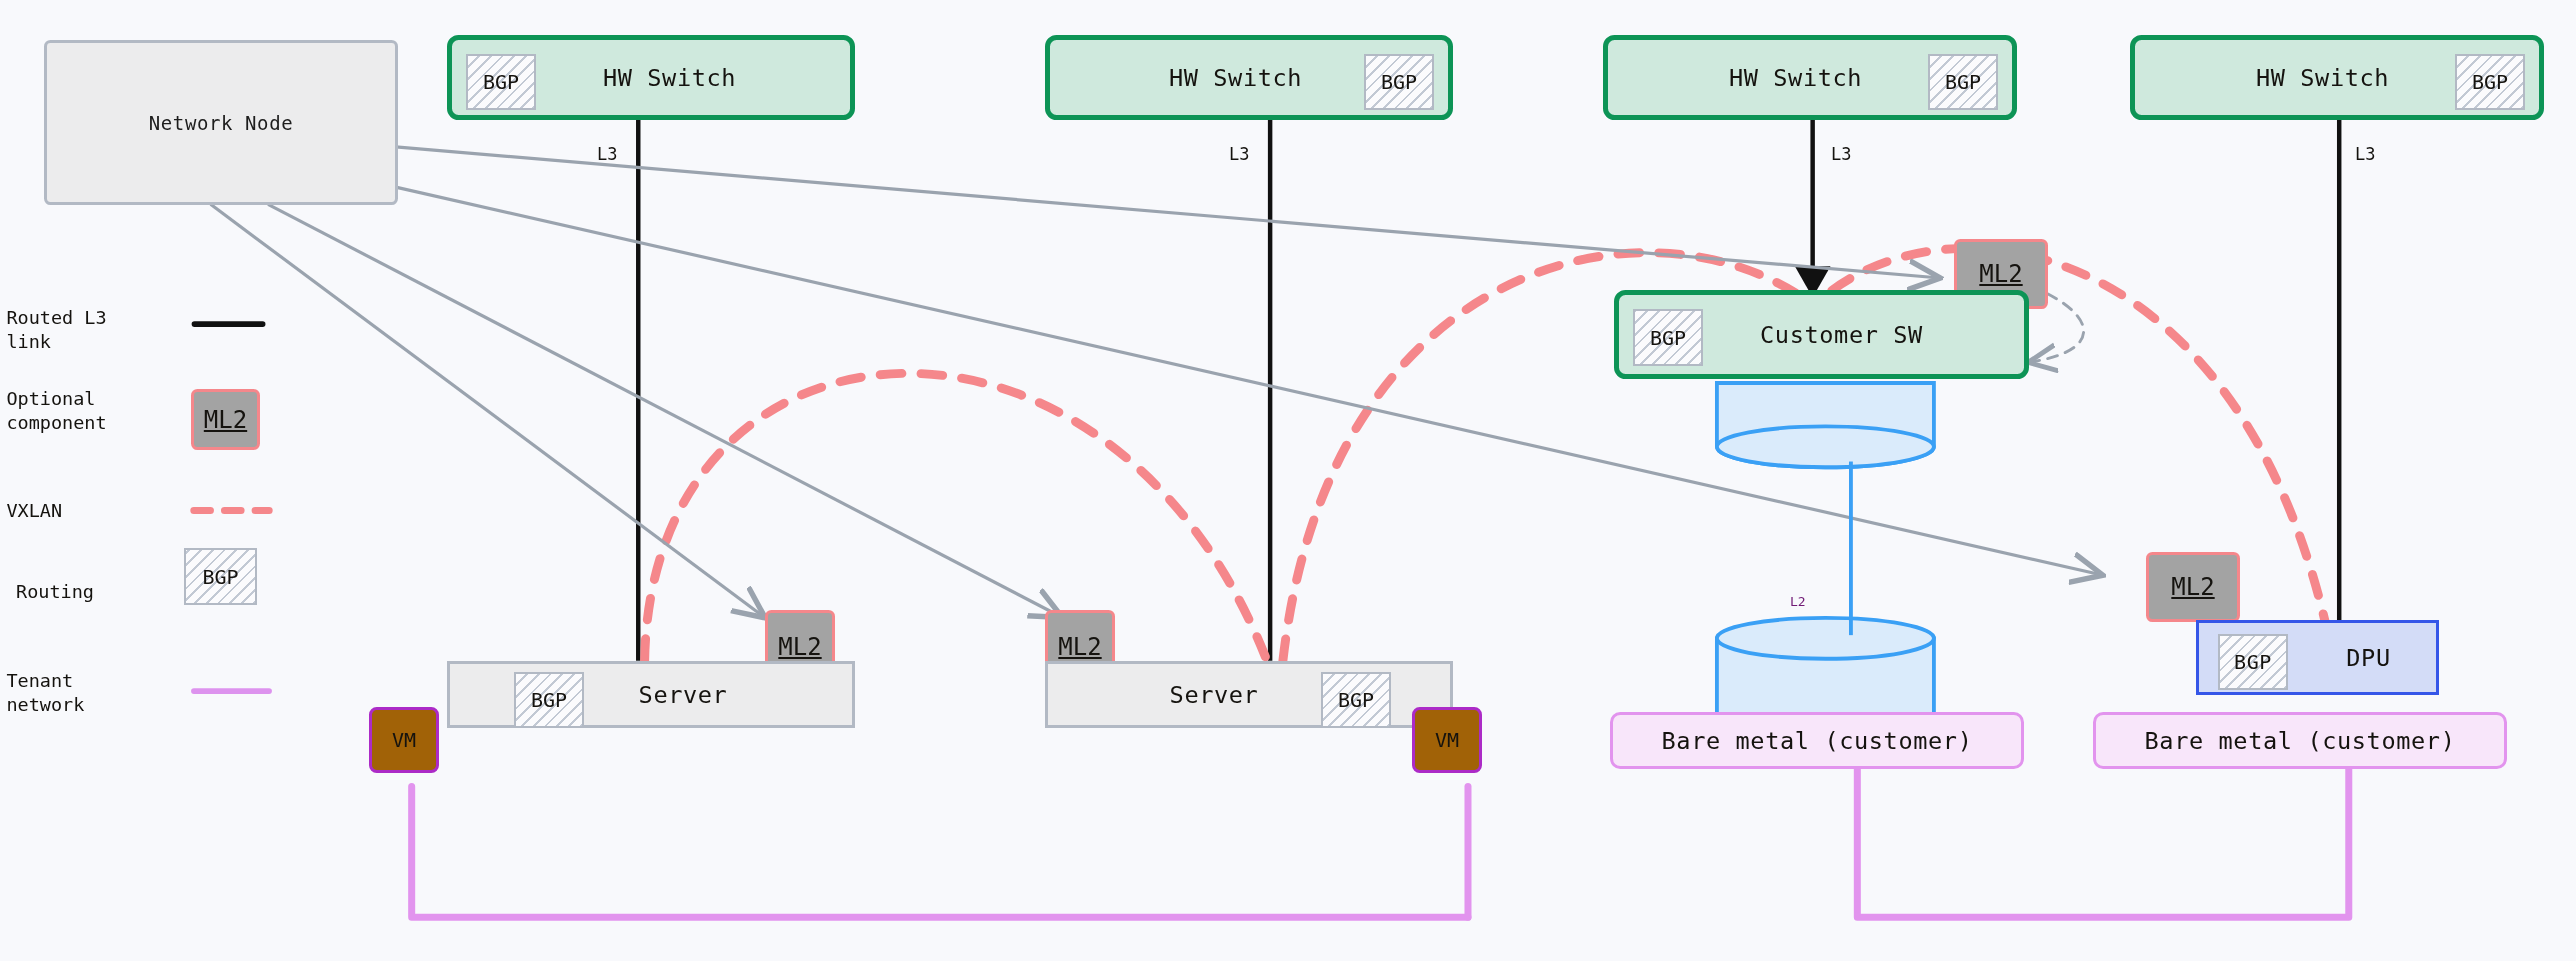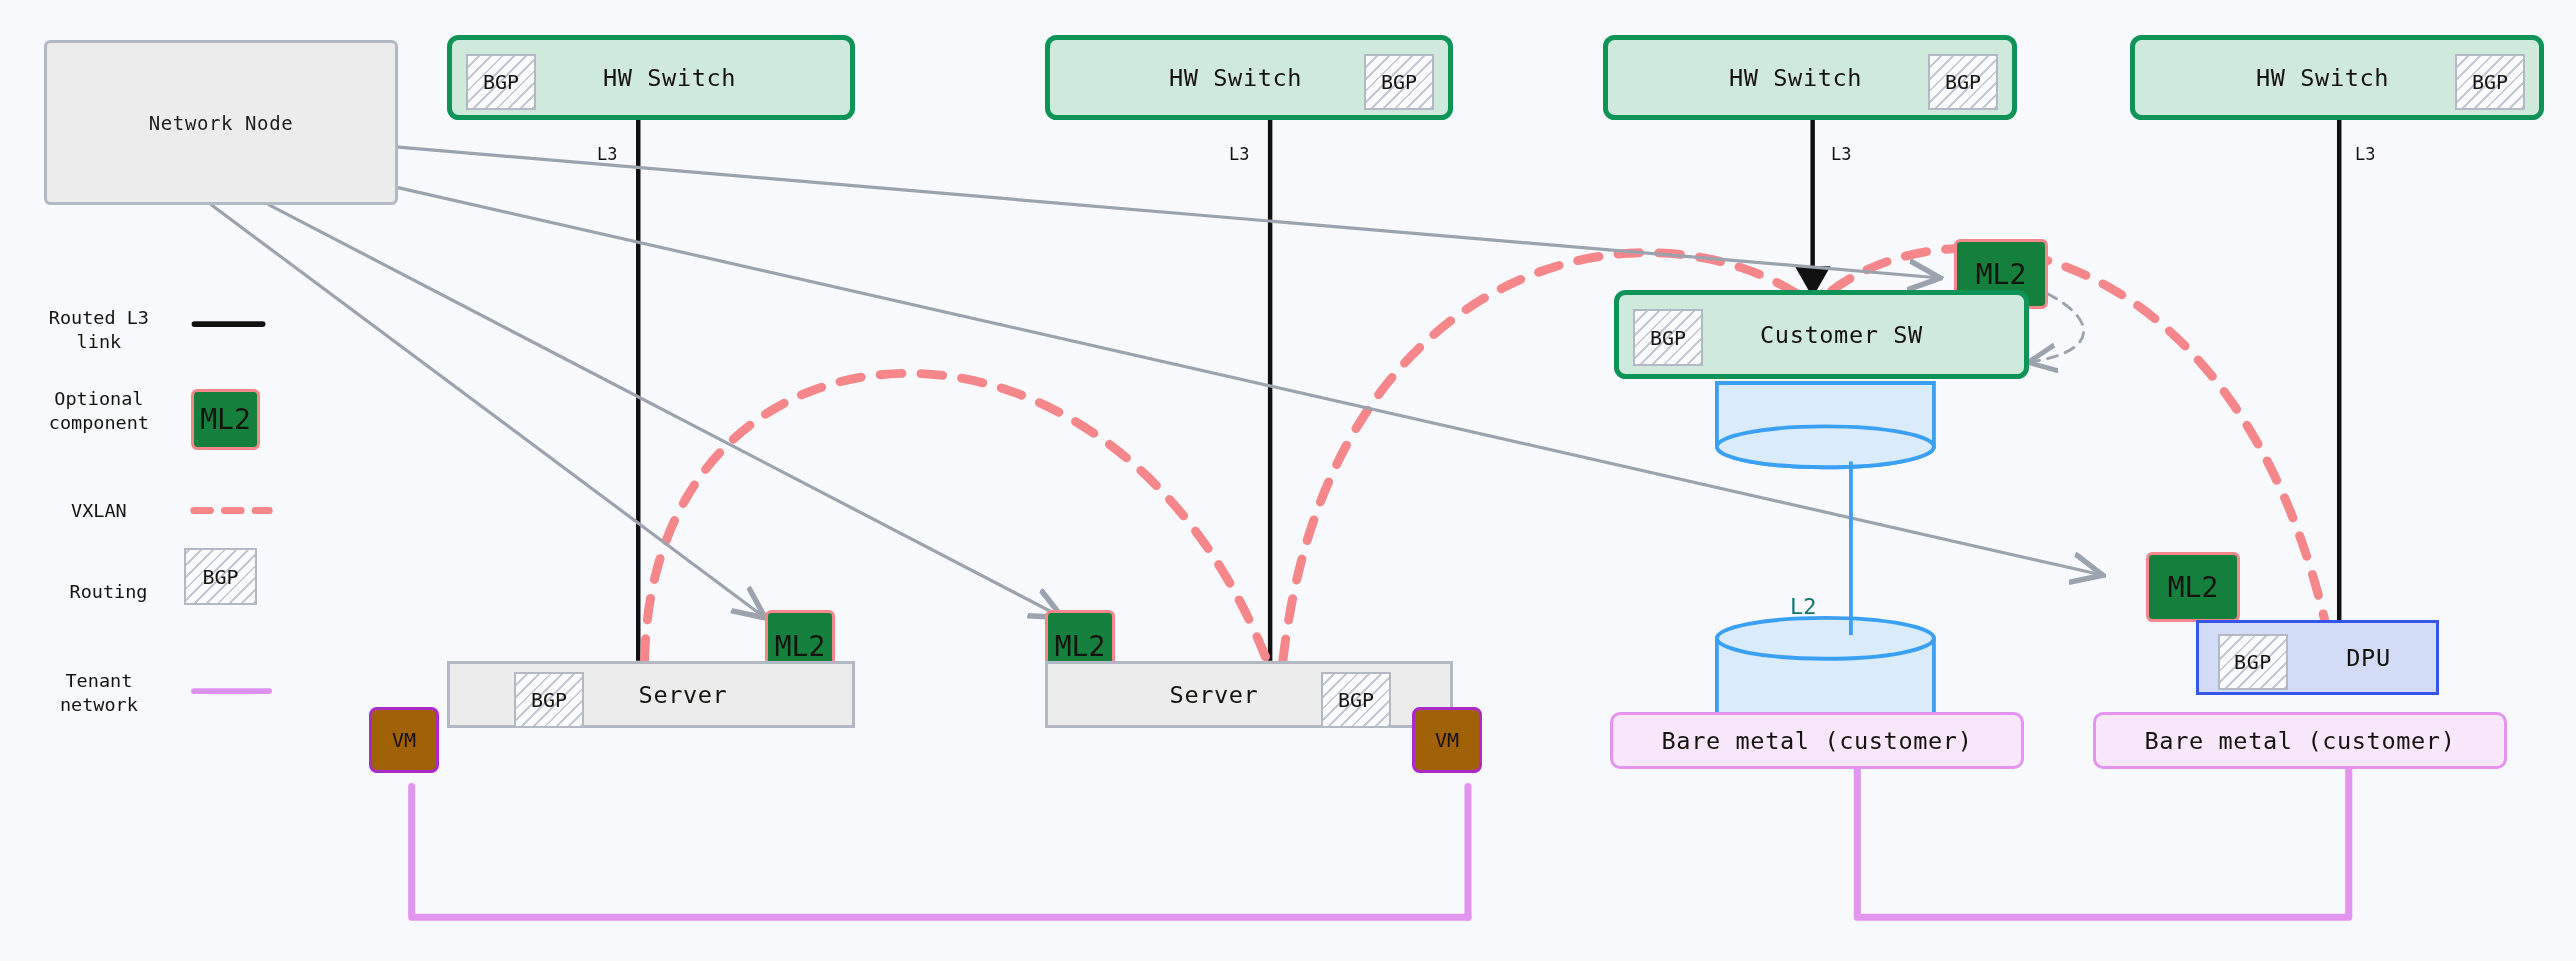--- a/index.html
+++ b/index.html
@@ -21,39 +21,39 @@
   .server{background:#ececed;border:3.2px solid #b2b9c4;}
   .server .lbl{font-size:23.6px;color:#15130f;letter-spacing:0.6px;}
 
   
   .bgp{box-sizing:border-box;display:flex;align-items:center;justify-content:center;
        border:2.6px solid #b2b9c4;color:#15130f;font-size:20px;
        background-color:#fbfbfd;
        background-image:repeating-linear-gradient(-45deg,#c2c9d4 0 1.9px,rgba(0,0,0,0) 1.9px 8.3px);}
 
   
-  .ml2{background:#15803d;border:3.2px solid #f5878b;border-radius:6.4px;
-       font-size:28px;color:#15130f;}
+  .ml2{background:#a3a3a3;border:3.2px solid #f5878b;border-radius:6.4px;
+       font-size:24px;color:#15130f;text-decoration:underline;}
 
   
   .vm{background:#a16207;border:3.8px solid #ac2bc7;border-radius:7.7px;
       font-size:20px;color:#15130f;}
 
   
   .bare{background:#f8e6fa;border:3.8px solid #e294ee;border-radius:10.2px;
         font-size:23.6px;color:#15130f;letter-spacing:0.6px;}
 
   
   .dpu{background:#d3dcf7;border:3.2px solid #3556e8;font-size:23.6px;color:#15130f;letter-spacing:0.6px;}
 
   
-  .lg-txt{position:absolute;font-size:18.5px;color:#15130f;line-height:1.32;text-align:center;}
+  .lg-txt{position:absolute;font-size:18.5px;color:#15130f;line-height:1.32;}
 
   .edge-lbl{position:absolute;font-size:17px;color:#15130f;text-align:center;}
-  .l2-lbl{position:absolute;font-size:22px;color:#0f766e;}
+  .l2-lbl{position:absolute;font-size:13px;color:#701a75;}
 </style>
 </head>
 <body>
 
 <div id="stage">
 
   <svg id="wires" viewBox="0 0 4036 1507">
     <defs>
       <marker id="agrey" markerWidth="11" markerHeight="11" refX="9" refY="5.2" orient="auto">
         <path d="M0,0.6 L10,5.2 L0,9.8" fill="none" stroke="#9aa3ae" stroke-width="1.7"></path>

